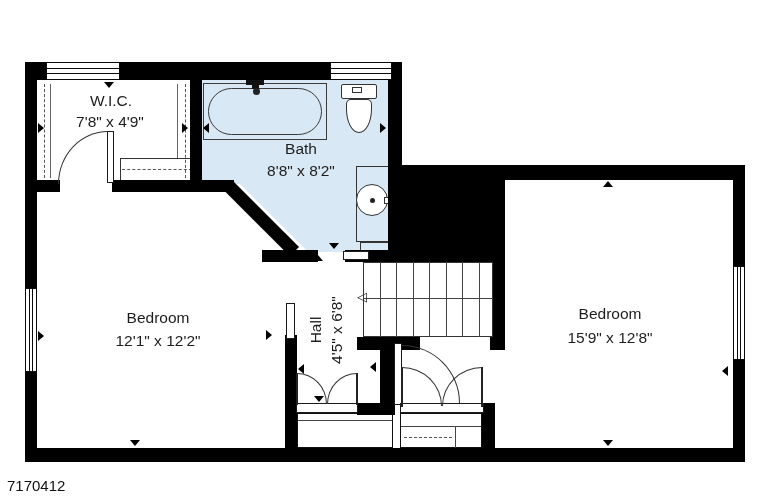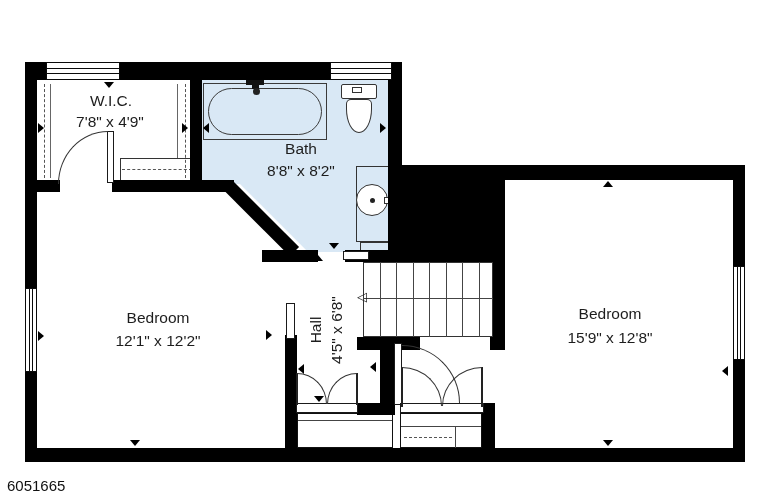--- a/index.html
+++ b/index.html
@@ -158,15 +158,15 @@
   <div class="tri tr" style="left:38px;top:331px;"></div>
   <div class="tri tr" style="left:266px;top:330px;"></div>
   <div class="tri tl" style="left:298px;top:364px;"></div>
   <div class="tri tl" style="left:370px;top:362px;"></div>
   <div class="tri tu" style="left:603px;top:181px;"></div>
   <div class="tri tl" style="left:722px;top:366px;"></div>
   <div class="tri td" style="left:130px;top:440px;"></div>
   <div class="tri td" style="left:603px;top:440px;"></div>
   <div class="tri td" style="left:314px;top:396px;"></div>
 
-  <div class="idtxt">6051665</div>
+  <div class="idtxt">7170412</div>
 
 </div>
 
 </body></html>

